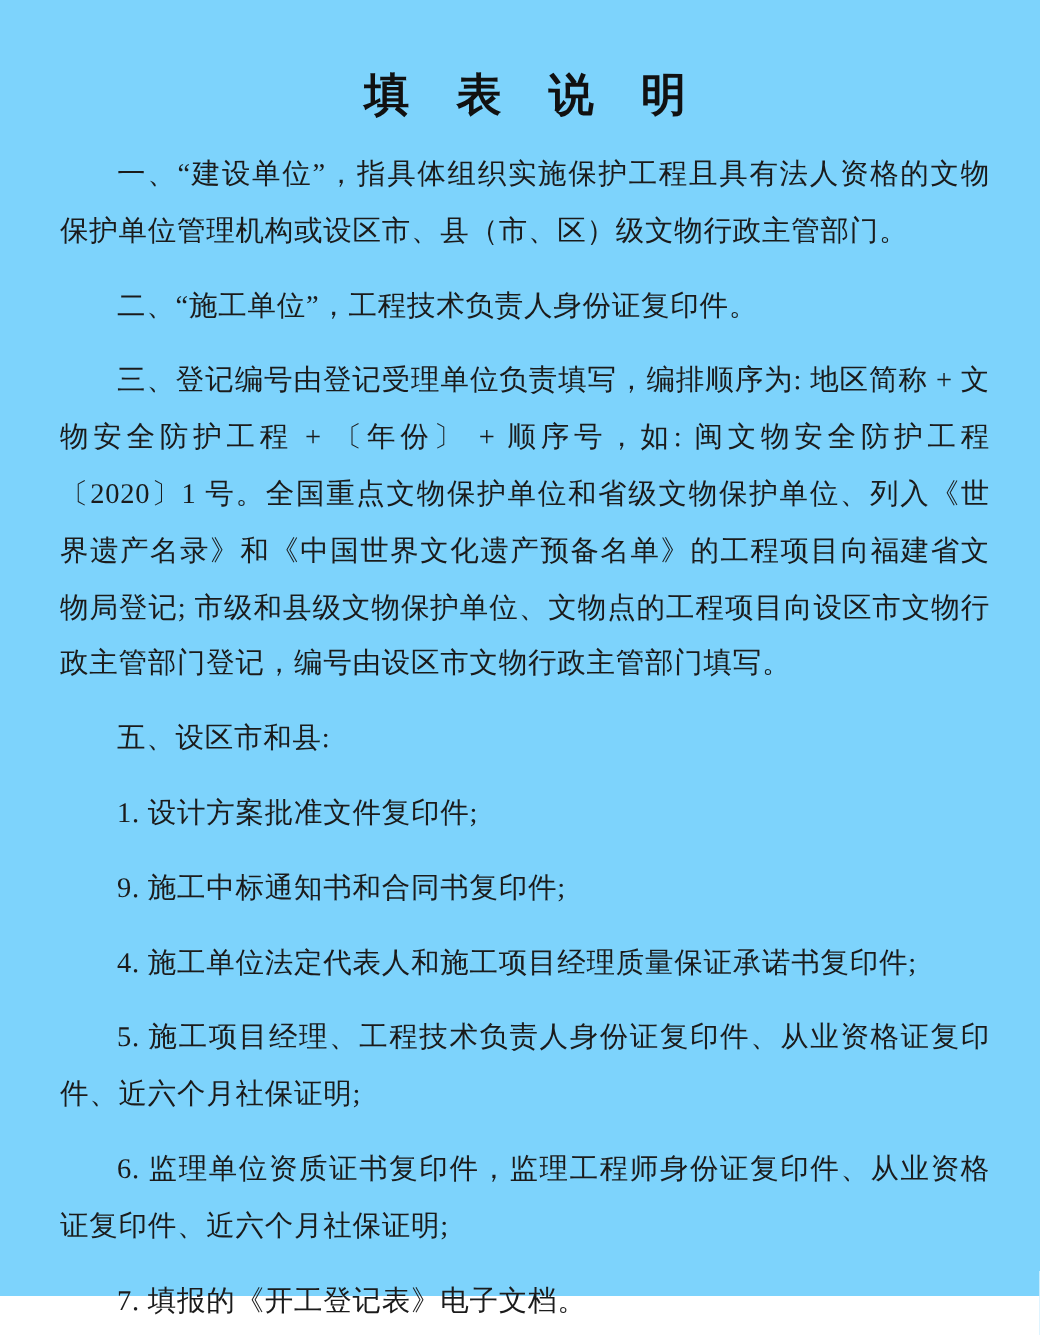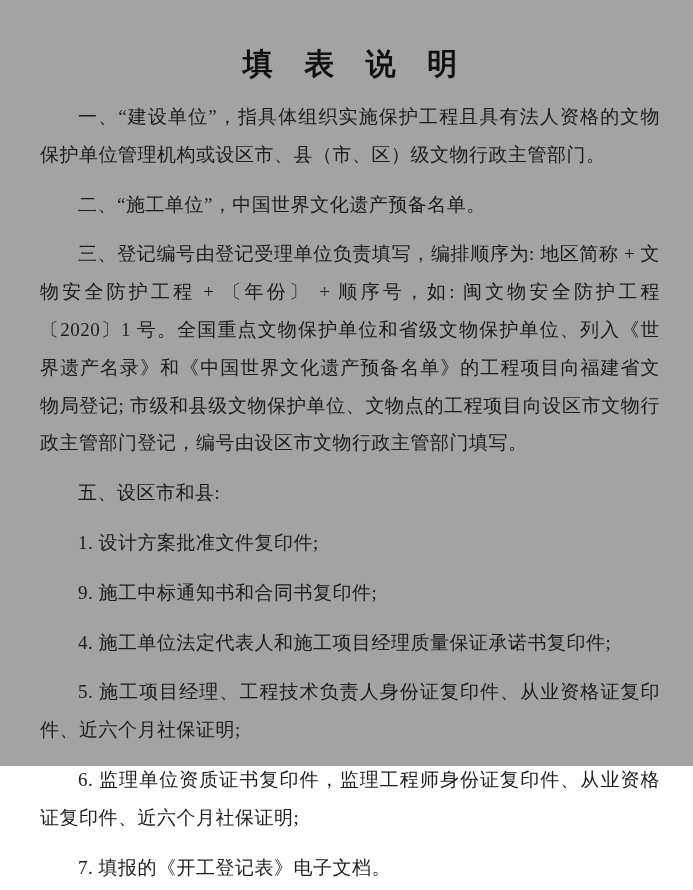--- a/index.html
+++ b/index.html
@@ -10,23 +10,23 @@
   body {
     width: 693px;
     height: 890px;
     overflow: hidden;
     font-family: "Liberation Serif", "DejaVu Serif", serif;
     color: #1b1b1b;
   }
   .page {
     box-sizing: border-box;
     width: 693px;
-    height: 766px;
+    height: 864px;
     padding: 42px 21px 12px 28px;
-    background: #a3a3a3;
+    background: #7dd3fc;
   }
   .title {
     margin: 0 0 10px 0;
     text-align: center;
     font-size: 30px;
     line-height: 44px;
     font-weight: 700;
     letter-spacing: 12px;
     padding-left: 12px; 
     color: #111111;
@@ -46,21 +46,21 @@
     text-indent: 2em;
   }
 </style>
 </head>
 <body>
 
 <main class="page">
   <h1 class="title">填 表 说 明</h1>
   <section class="doc-body">
     <p>一、“建设单位”，指具体组织实施保护工程且具有法人资格的文物保护单位管理机构或设区市、县（市、区）级文物行政主管部门。</p>
-    <p>二、“施工单位”，中国世界文化遗产预备名单。</p>
+    <p>二、“施工单位”，工程技术负责人身份证复印件。</p>
     <p>三、登记编号由登记受理单位负责填写，编排顺序为: 地区简称 + 文物安全防护工程 + 〔年份〕 + 顺序号，如: 闽文物安全防护工程〔2020〕1 号。全国重点文物保护单位和省级文物保护单位、列入《世界遗产名录》和《中国世界文化遗产预备名单》的工程项目向福建省文物局登记; 市级和县级文物保护单位、文物点的工程项目向设区市文物行政主管部门登记，编号由设区市文物行政主管部门填写。</p>
     <p>五、设区市和县:</p>
     <p>1. 设计方案批准文件复印件;</p>
     <p>9. 施工中标通知书和合同书复印件;</p>
     <p>4. 施工单位法定代表人和施工项目经理质量保证承诺书复印件;</p>
     <p>5. 施工项目经理、工程技术负责人身份证复印件、从业资格证复印件、近六个月社保证明;</p>
     <p>6. 监理单位资质证书复印件，监理工程师身份证复印件、从业资格证复印件、近六个月社保证明;</p>
     <p>7. 填报的《开工登记表》电子文档。</p>
   </section>
 </main>

